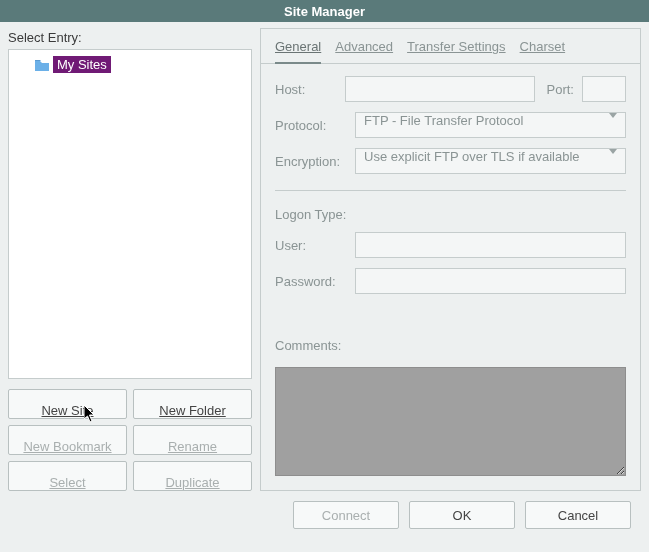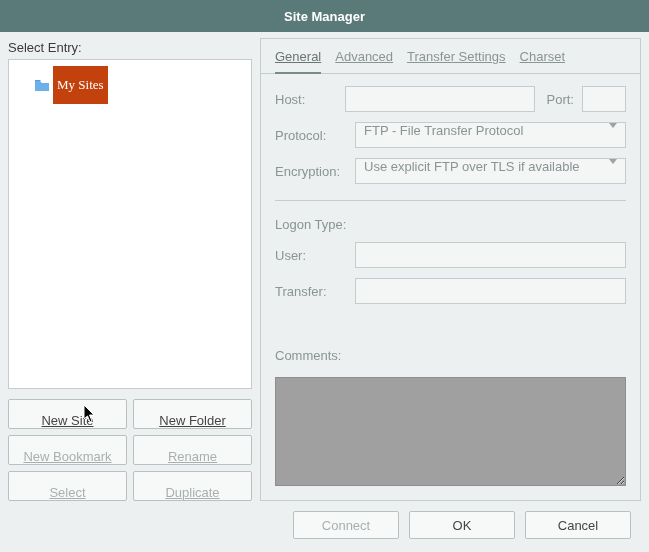--- a/index.html
+++ b/index.html
@@ -1,25 +1,25 @@
 <!DOCTYPE html>
 <html><head>
 <meta charset="utf-8">
 <style>
 * { box-sizing: border-box; margin: 0; padding: 0; font-family: sans-serif; font-size: 13px; }
 body { background: #edf0f0; width: 649px; height: 552px; overflow: hidden; }
-.titlebar { background: #5a7a7a; color: #fff; height: 32px; display: flex; align-items: center; justify-content: center; font-weight: bold; }
+.titlebar { background: #5a7a7a; color: #fff; height: 22px; display: flex; align-items: center; justify-content: center; font-weight: bold; }
 .dialog { padding: 6px 8px 8px 8px; }
 .columns { display: flex; gap: 8px; }
 .left { width: 244px; display: flex; flex-direction: column; }
 .left-label { color: #3a3a3a; padding: 2px 0 4px 0; }
 .tree { background: #fff; border: 1px solid #c5cccc; height: 330px; padding: 6px 8px; }
 .tree-item { display: flex; align-items: center; gap: 4px; margin-left: 18px; }
 .folder-icon { width: 14px; height: 12px; display: inline-block; }
-.tree-label { background: #c2410c; color: #fff; padding: 11px 4px; font-family: Liberation Serif, serif; }
+.tree-label { background: #701a75; color: #fff; padding: 1px 4px; }
 .btn-grid { margin-top: 10px; display: grid; grid-template-columns: 1fr 1fr; gap: 6px; }
 .btn { border: 1px solid #b8c0c0; background: #f7f9f9; color: #444; height: 30px; display: flex; align-items: flex-end; justify-content: center; cursor: pointer; border-radius: 2px; text-decoration: underline; }
 .btn.disabled { color: #a9afaf; }
 .right { flex: 1; border: 1px solid #c5cccc; background: #edf0f0; display: flex; flex-direction: column; min-width: 0; }
 .tabs { display: flex; gap: 14px; border-bottom: 1px solid #c5cccc; padding: 10px 14px 0 14px; }
 .tab { color: #8a9494; padding-bottom: 8px; cursor: pointer; text-decoration: underline; }
 .tab.active { color: #6a7474; border-bottom: 2px solid #7a8a8a; margin-bottom: -1px; }
 .form { padding: 12px 14px 14px 14px; display: flex; flex-direction: column; gap: 10px; flex: 1; }
 .row { display: flex; align-items: center; gap: 8px; }
 .lbl { color: #8a9494; width: 72px; }
@@ -110,21 +110,21 @@
         </div>
         <div class="sep"></div>
         <div class="row">
           <span class="lbl" style="width:78px">Logon Type:</span>
         </div>
         <div class="row">
           <span class="lbl">User:</span>
           <input class="inp" disabled="" style="">
         </div>
         <div class="row">
-          <span class="lbl">Transfer:</span>
+          <span class="lbl">Password:</span>
           <input class="inp" type="password" disabled="" style="">
         </div>
         <div style="height:24px"></div>
         <div class="comments-lbl">Comments:</div>
         <textarea class="comments-area" disabled="" style=""></textarea>
       </div>
     </div>
   </div>
 
   <div class="footer">

